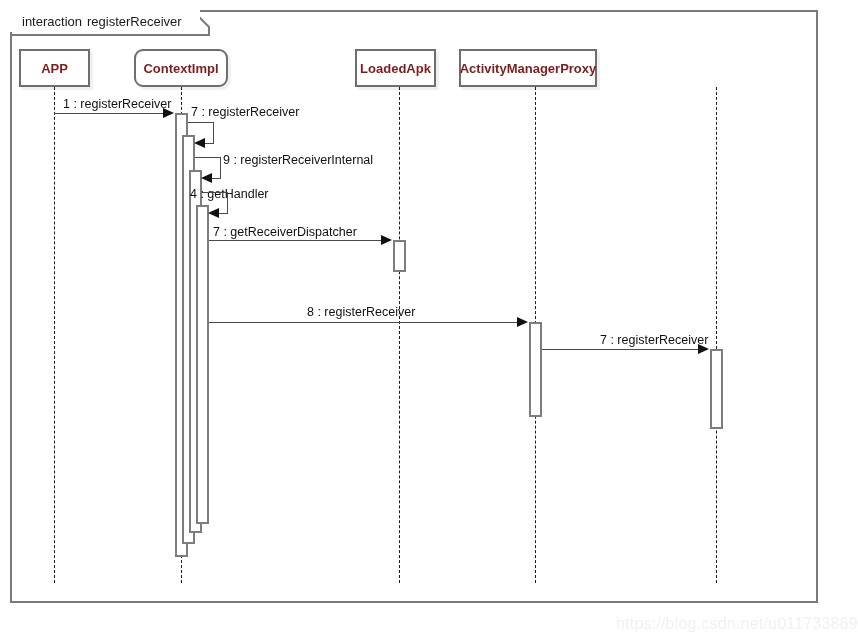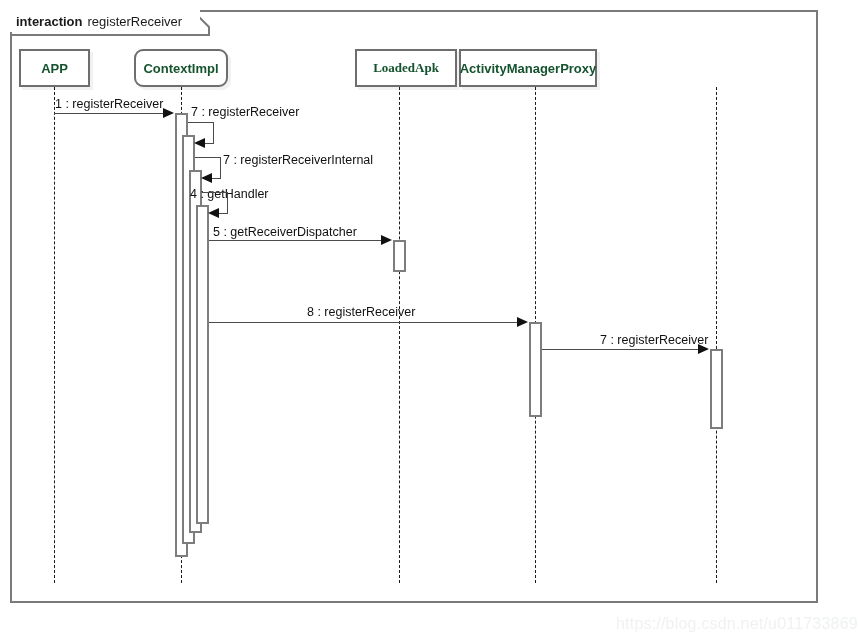--- a/index.html
+++ b/index.html
@@ -10,28 +10,28 @@
 
   
   .frame{position:absolute;left:10px;top:10px;width:808px;height:593px;
          border:2px solid #7a7a7a;box-sizing:border-box;background:#fff;}
   .frame-tab{position:absolute;left:10px;top:10px;height:22px;
              box-sizing:border-box;
              border-right:none;border-top:none;border-left:none;
              padding:0 26px 0 6px;
              display:flex;align-items:center;white-space:nowrap;
              font-size:13px;color:#1a1a1a;background:#fff;}
-  .frame-tab .kw{font-weight:bold;margin-right:5px;}
+  .frame-tab .kw{font-weight:normal;margin-right:5px;margin-left:6px;}
   .tab-shape{position:absolute;left:10px;top:10px;}
 
   
   .head{position:absolute;box-sizing:border-box;
         border:2px solid #6e6e6e;background:#fff;
         display:flex;align-items:center;justify-content:center;
-        font-size:13px;font-weight:bold;color:#14532d;white-space:nowrap;
+        font-size:13px;font-weight:bold;color:#7f1d1d;white-space:nowrap;
         box-shadow:3px 3px 0 rgba(0,0,0,0.055);}
 
   
   .lifeline{position:absolute;width:0;
             border-left:1px dashed #1b1b1b;}
 
   
   .act{position:absolute;box-sizing:border-box;
        border:2px solid #7d7d7d;background:#fff;}
 
@@ -67,21 +67,21 @@
   </div>
 
   <div class="head" style="left:19px;top:49px;width:71px;height:38px;">
     <span>APP</span>
   </div>
 
   <div class="head" style="left:134px;top:49px;width:94px;height:38px;border-radius:9px;">
     <span>ContextImpl</span>
   </div>
 
-  <div class="head" style="left:355px;top:49px;width:102px;height:38px;font-family:Liberation Serif, serif;">
+  <div class="head" style="left:355px;top:49px;width:81px;height:38px;">
     <span>LoadedApk</span>
   </div>
 
   <div class="head" style="left:459px;top:49px;width:138px;height:38px;">
     <span>ActivityManagerProxy</span>
   </div>
 
 
   <div class="lifeline" style="left:54px;top:87px;height:496px;"></div>
   <div class="lifeline" style="left:181px;top:87px;height:496px;"></div>
@@ -96,43 +96,43 @@
   <div class="act" style="left:189px;top:170px;width:13px;height:363px;"></div>
 
   <div class="act" style="left:196px;top:205px;width:13px;height:319px;"></div>
 
   <div class="act" style="left:393px;top:240px;width:13px;height:32px;"></div>
 
   <div class="act" style="left:529px;top:322px;width:13px;height:95px;"></div>
 
   <div class="act" style="left:710px;top:349px;width:13px;height:80px;"></div>
 
-  <div class="msg-label" style="left:55px;top:97px;">1 : registerReceiver</div>
+  <div class="msg-label" style="left:63px;top:97px;">1 : registerReceiver</div>
   <div class="msg-line" style="left:54px;top:113px;width:110px;"></div>
   <div class="arrow-r" style="left:163px;top:108px;"></div>
 
   <div class="msg-label" style="left:191px;top:105px;">7 : registerReceiver</div>
   <div class="msg-line" style="left:188px;top:122px;width:26px;"></div>
   <div class="msg-vline" style="left:213px;top:122px;height:21px;"></div>
   <div class="msg-line" style="left:196px;top:143px;width:18px;"></div>
   <div class="arrow-l" style="left:194px;top:138px;"></div>
 
-  <div class="msg-label" style="left:223px;top:153px;">7 : registerReceiverInternal</div>
+  <div class="msg-label" style="left:223px;top:153px;">9 : registerReceiverInternal</div>
   <div class="msg-line" style="left:195px;top:157px;width:26px;"></div>
   <div class="msg-vline" style="left:220px;top:157px;height:21px;"></div>
   <div class="msg-line" style="left:203px;top:178px;width:18px;"></div>
   <div class="arrow-l" style="left:201px;top:173px;"></div>
 
   <div class="msg-label" style="left:190px;top:187px;">4 : getHandler</div>
   <div class="msg-line" style="left:202px;top:192px;width:26px;"></div>
   <div class="msg-vline" style="left:227px;top:192px;height:21px;"></div>
   <div class="msg-line" style="left:210px;top:213px;width:18px;"></div>
   <div class="arrow-l" style="left:208px;top:208px;"></div>
 
-  <div class="msg-label" style="left:213px;top:225px;">5 : getReceiverDispatcher</div>
+  <div class="msg-label" style="left:213px;top:225px;">7 : getReceiverDispatcher</div>
   <div class="msg-line" style="left:209px;top:240px;width:173px;"></div>
   <div class="arrow-r" style="left:381px;top:235px;"></div>
 
   <div class="msg-label" style="left:307px;top:305px;">8 : registerReceiver</div>
   <div class="msg-line" style="left:209px;top:322px;width:309px;"></div>
   <div class="arrow-r" style="left:517px;top:317px;"></div>
 
   <div class="msg-label" style="left:572px;top:333px;margin-left:28px;">7 : registerReceiver</div>
   <div class="msg-line" style="left:542px;top:349px;width:157px;"></div>
   <div class="arrow-r" style="left:698px;top:344px;"></div>

